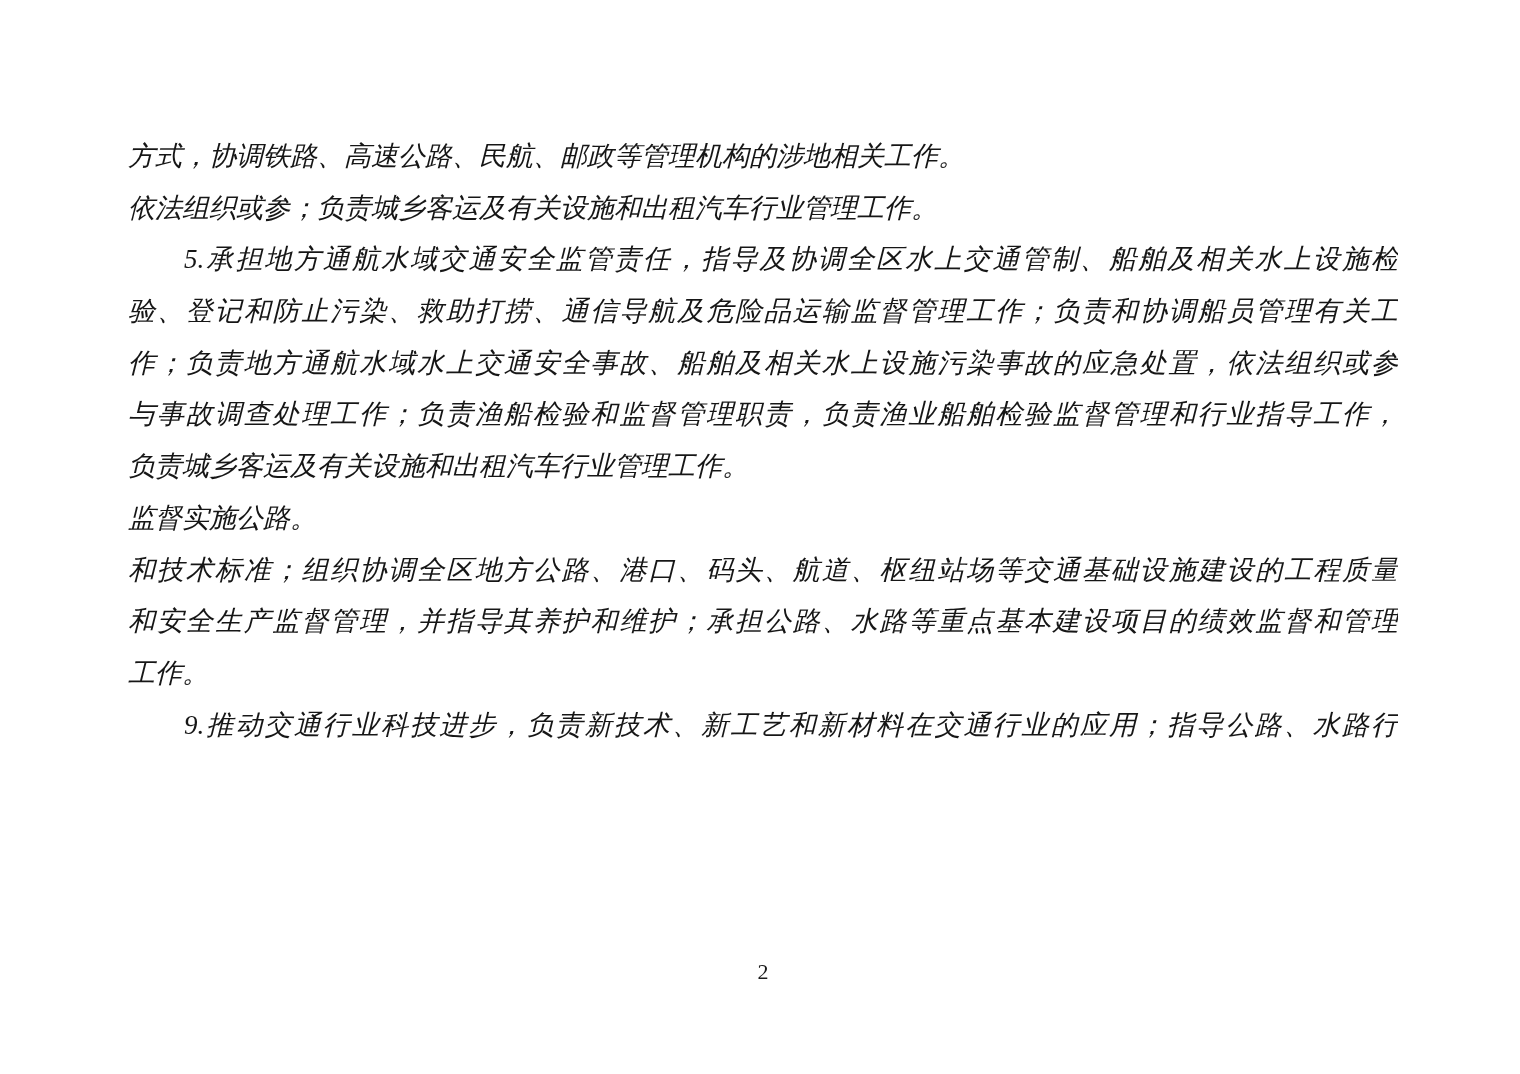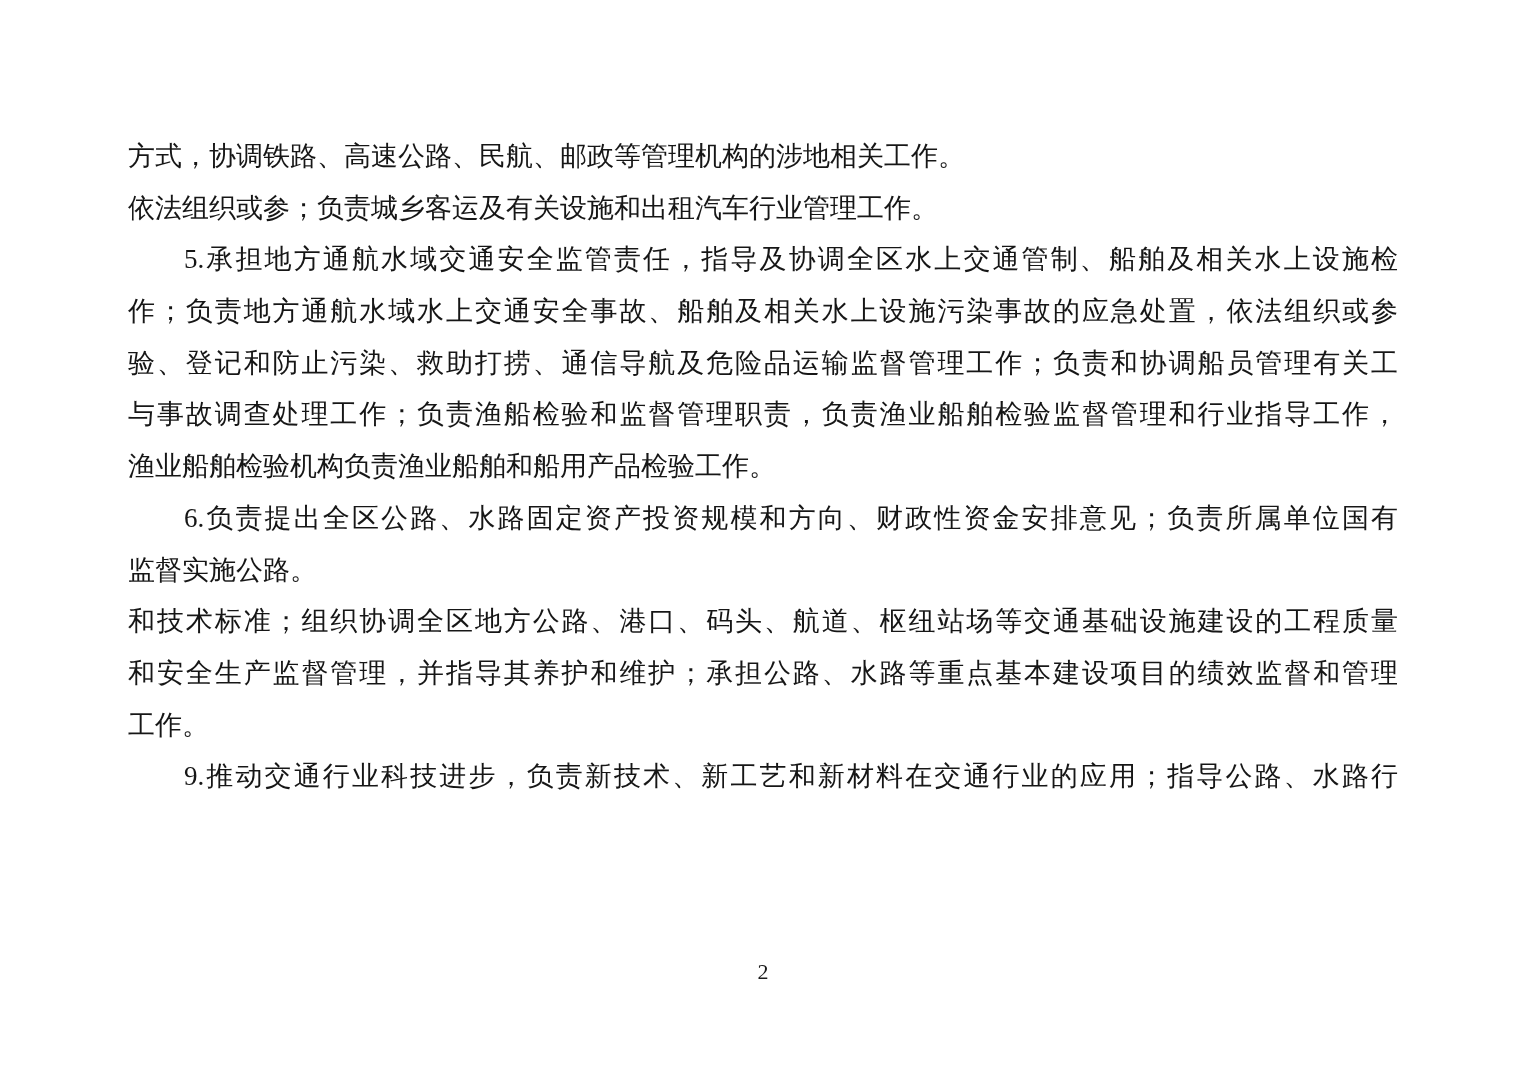--- a/index.html
+++ b/index.html
@@ -29,20 +29,21 @@
   }
   .line {
     height: 51.7px;
     line-height: 51.7px;
     font-size: 27px;
     color: #161616;
     text-align: justify;
     text-align-last: justify;
     overflow: hidden;
     font-weight: 400;
+    font-style: italic;
   }
   .line.indent {
     text-indent: 56px;
   }
   .line.para-end {
     text-align-last: left;
   }
   .pagenum {
     position: absolute;
     left: 128px;
@@ -55,25 +56,24 @@
   }
 </style>
 </head>
 <body>
 
 <div class="page">
   <div class="textblock">
     <div class="line para-end">方式，协调铁路、高速公路、民航、邮政等管理机构的涉地相关工作。</div>
     <div class="line para-end">依法组织或参；负责城乡客运及有关设施和出租汽车行业管理工作。</div>
     <div class="line indent">5.承担地方通航水域交通安全监管责任，指导及协调全区水上交通管制、船舶及相关水上设施检</div>
+    <div class="line">验、登记和防止污染、救助打捞、通信导航及危险品运输监督管理工作；负责和协调船员管理有关工</div>
     <div class="line">作；负责地方通航水域水上交通安全事故、船舶及相关水上设施污染事故的应急处置，依法组织或参</div>
-    <div class="line">验、登记和防止污染、救助打捞、通信导航及危险品运输监督管理工作；负责和协调船员管理有关工</div>
     <div class="line">与事故调查处理工作；负责渔船检验和监督管理职责，负责渔业船舶检验监督管理和行业指导工作，</div>
-    <div class="line para-end">渔业船舶检验机构负责渔业船舶和船用产品检验工作。</div>
-    <div class="line indent">6.负责提出全区公路、水路固定资产投资规模和方向、财政性资金安排意见；负责所属单位国有</div>
+    <div class="line para-end">负责城乡客运及有关设施和出租汽车行业管理工作。</div>
     <div class="line para-end">监督实施公路。</div>
     <div class="line">和技术标准；组织协调全区地方公路、港口、码头、航道、枢纽站场等交通基础设施建设的工程质量</div>
     <div class="line">和安全生产监督管理，并指导其养护和维护；承担公路、水路等重点基本建设项目的绩效监督和管理</div>
     <div class="line para-end">工作。</div>
     <div class="line indent">9.推动交通行业科技进步，负责新技术、新工艺和新材料在交通行业的应用；指导公路、水路行</div>
   </div>
   <div class="pagenum">2</div>
 </div>
 
 </body></html>

